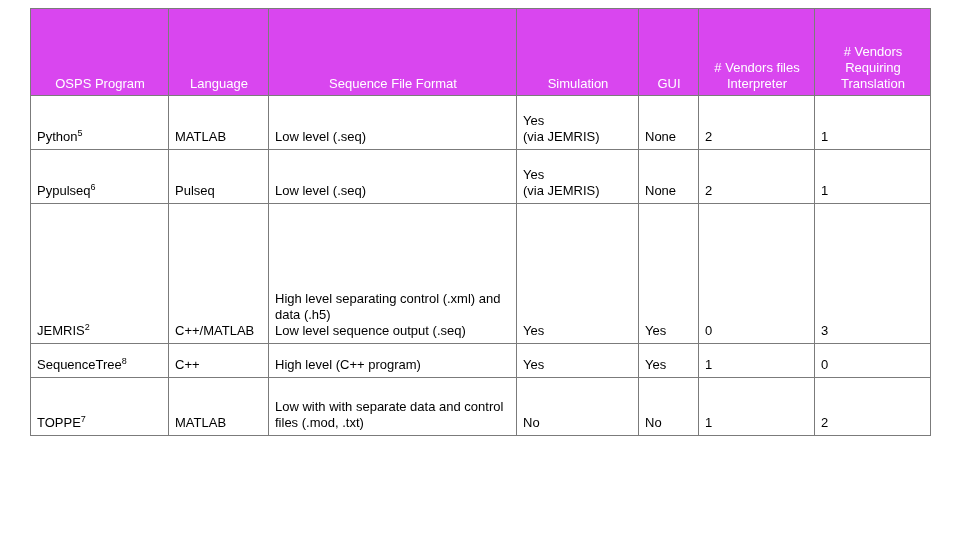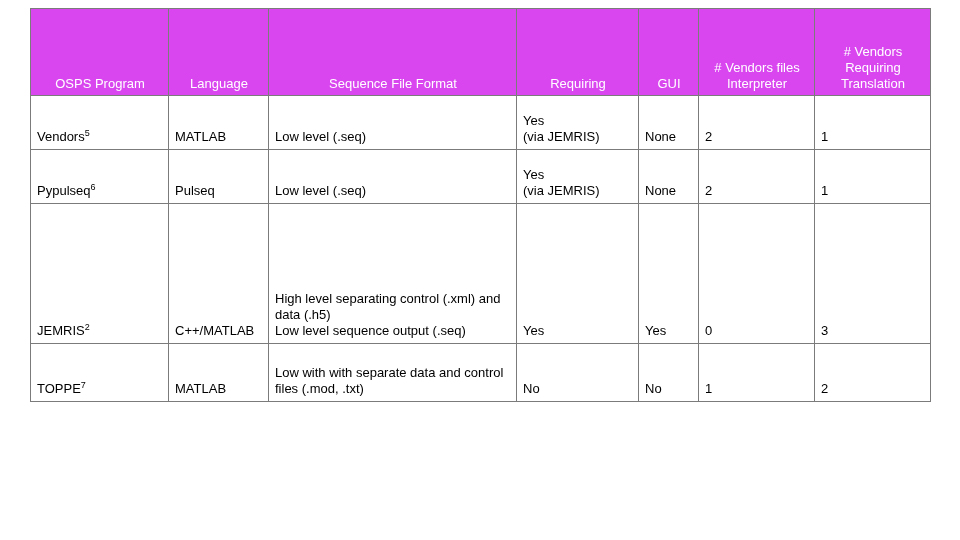--- a/index.html
+++ b/index.html
@@ -84,29 +84,29 @@
         <col class="c4">
         <col class="c5">
         <col class="c6">
         <col class="c7">
     </colgroup>
     <thead>
       <tr>
         <th>OSPS Program</th>
         <th>Language</th>
         <th>Sequence File Format</th>
-        <th>Requiring</th>
+        <th>Simulation</th>
         <th>GUI</th>
         <th># Vendors files Interpreter</th>
         <th># Vendors Requiring Translation</th>
       </tr>
     </thead>
     <tbody>
       <tr class="r-small">
-        <td class="cellpad"><span>Vendors</span><sup>5</sup></td>
+        <td class="cellpad"><span>Python</span><sup>5</sup></td>
         <td class="cellpad">MATLAB</td>
         <td class="cellpad multiline">Low level (.seq)</td>
         <td class="cellpad multiline">Yes
 (via JEMRIS)</td>
         <td class="cellpad">None</td>
         <td class="cellpad">2</td>
         <td class="cellpad">1</td>
       </tr>
       <tr class="r-small">
         <td class="cellpad"><span>Pypulseq</span><sup>6</sup></td>
@@ -121,20 +121,29 @@
       <tr class="r-tall">
         <td class="cellpad"><span>JEMRIS</span><sup>2</sup></td>
         <td class="cellpad">C++/MATLAB</td>
         <td class="cellpad multiline">High level separating control (.xml) and data (.h5)
 Low level sequence output (.seq)</td>
         <td class="cellpad multiline">Yes</td>
         <td class="cellpad">Yes</td>
         <td class="cellpad">0</td>
         <td class="cellpad">3</td>
       </tr>
+      <tr class="r-short">
+        <td class="cellpad"><span>SequenceTree</span><sup>8</sup></td>
+        <td class="cellpad">C++</td>
+        <td class="cellpad multiline">High level (C++ program)</td>
+        <td class="cellpad multiline">Yes</td>
+        <td class="cellpad">Yes</td>
+        <td class="cellpad">1</td>
+        <td class="cellpad">0</td>
+      </tr>
       <tr class="r-last">
         <td class="cellpad"><span>TOPPE</span><sup>7</sup></td>
         <td class="cellpad">MATLAB</td>
         <td class="cellpad multiline">Low with with separate data and control files (.mod, .txt)</td>
         <td class="cellpad multiline">No</td>
         <td class="cellpad">No</td>
         <td class="cellpad">1</td>
         <td class="cellpad">2</td>
       </tr>
     </tbody>

